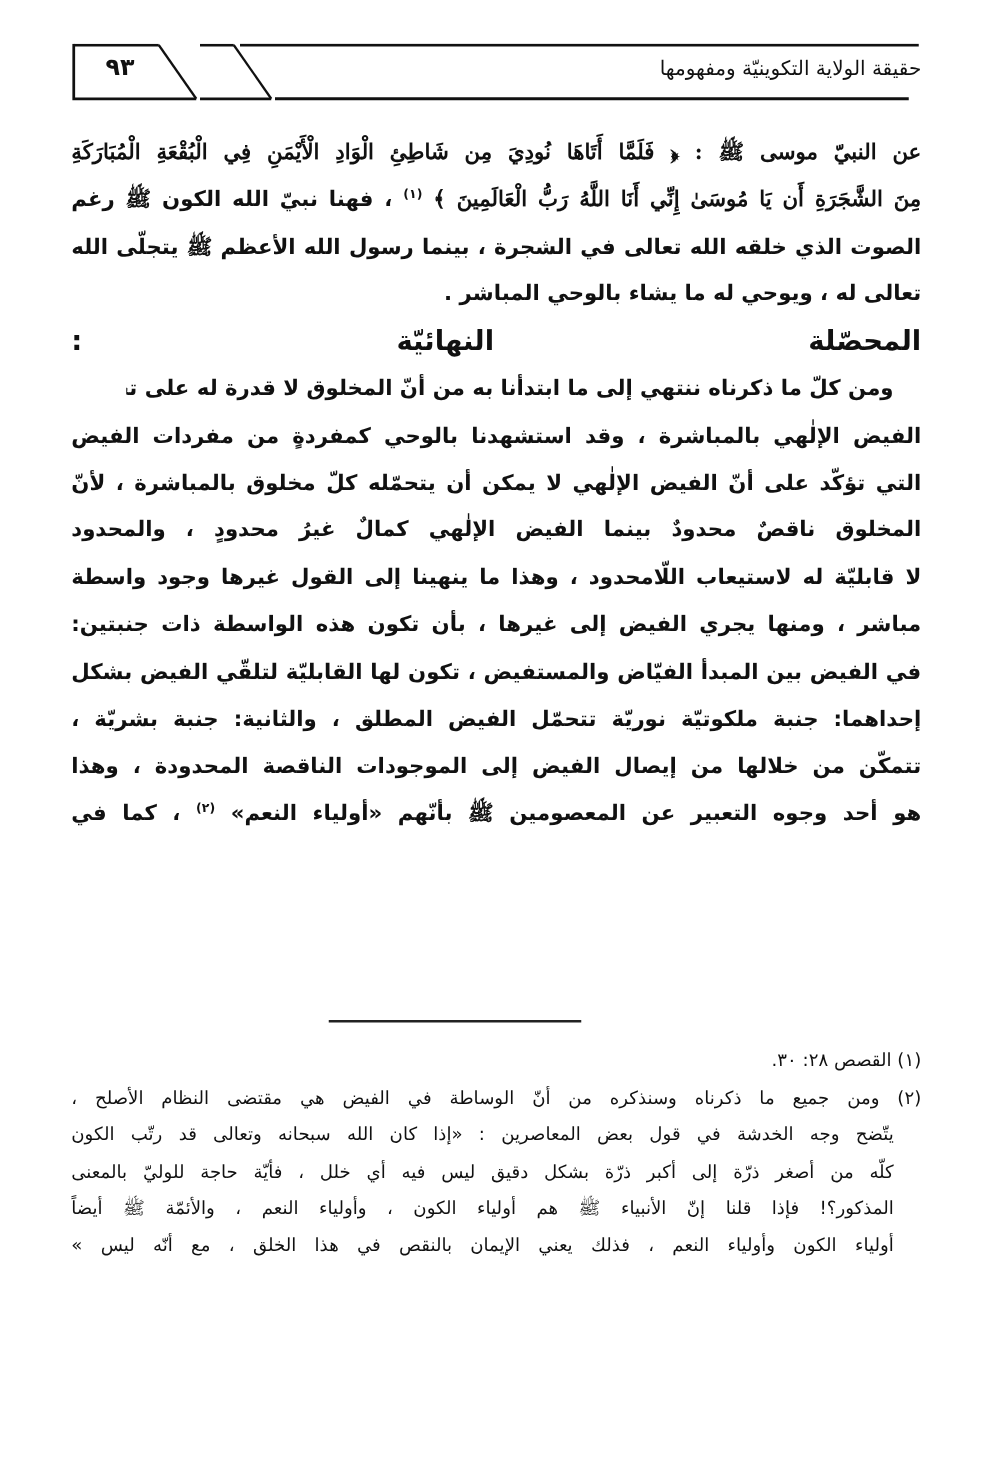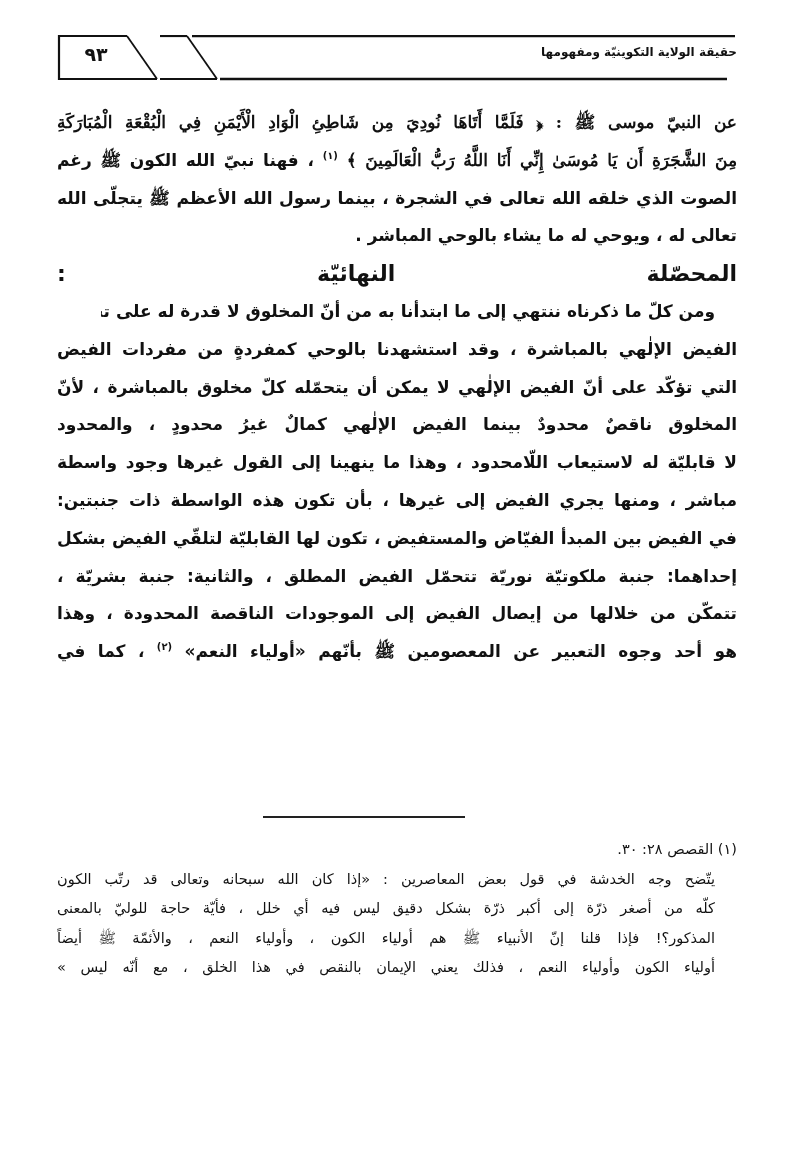--- a/index.html
+++ b/index.html
@@ -40,22 +40,22 @@
     width: 58px;
     text-align: center;
     font-size: 19px;
     font-weight: bold;
     direction: rtl;
   }
   .running-title {
     position: absolute;
     right: 0;
     top: 10px;
-    font-size: 12px;
-    font-weight: bold;
+    font-size: 16px;
+    font-weight: normal;
     direction: rtl;
     white-space: nowrap;
   }
   
   .body-text {
     position: absolute;
     left: 57px;
     top: 104px;
     width: 680px;
     direction: rtl;
@@ -179,19 +179,20 @@
       <span>هو أحد وجوه التعبير عن المعصومين ﷺ بأنّهم «أولياء النعم»</span>
       <sup class="ref">(٢)</sup>
       <span>، كما في</span>
     </span>
   </div>
 
   <div class="footnote-rule"></div>
 
   <div class="footnotes">
     <span class="fline short">(١) القصص ٢٨: ٣٠.</span>
+    <span class="fline">(٢) ومن جميع ما ذكرناه وسنذكره من أنّ الوساطة في الفيض هي مقتضى النظام الأصلح ،</span>
     <span class="fline cont">يتّضح وجه الخدشة في قول بعض المعاصرين : «إذا كان الله سبحانه وتعالى قد رتّب الكون</span>
     <span class="fline cont">كلّه من أصغر ذرّة إلى أكبر ذرّة بشكل دقيق ليس فيه أي خلل ، فأيّة حاجة للوليّ بالمعنى</span>
     <span class="fline cont">المذكور؟! فإذا قلنا إنّ الأنبياء ﷺ هم أولياء الكون ، وأولياء النعم ، والأئمّة ﷺ أيضاً</span>
     <span class="fline cont">أولياء الكون وأولياء النعم ، فذلك يعني الإيمان بالنقص في هذا الخلق ، مع أنّه ليس »</span>
   </div>
 
 </div>
 
 </body></html>

